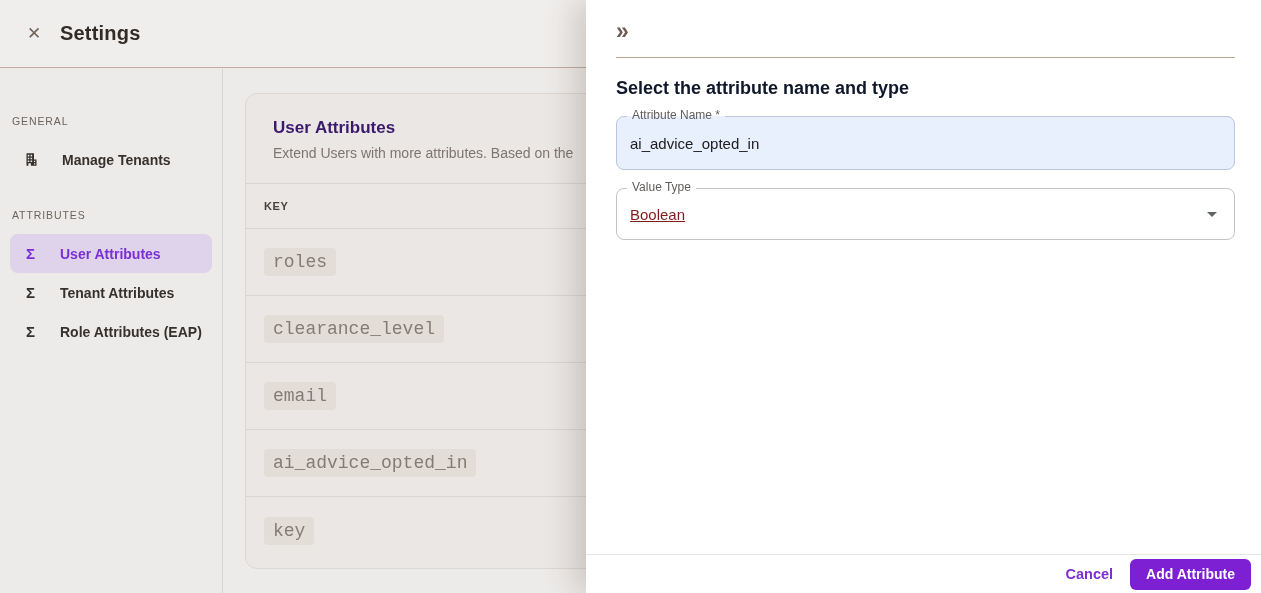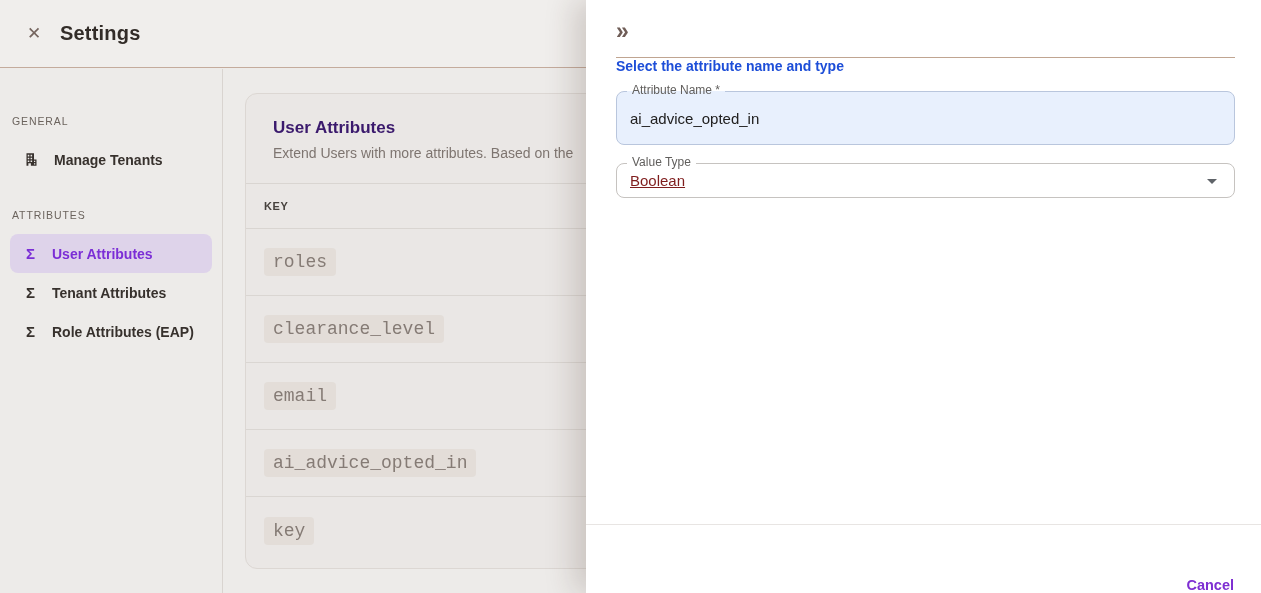--- a/index.html
+++ b/index.html
@@ -24,21 +24,21 @@
   .sidebar {
     position:absolute; top:69px; left:0; bottom:0; width:223px;
     border-right:1px solid #d9d4d0; padding:0 10px;
   }
   .section-label {
     margin:46px 0 13px 2px; font-size:10.5px; font-weight:500;
     color:#6b635d; letter-spacing:.9px;
   }
   .section-label.second { margin-top:30px; }
   .nav-item {
-    height:39px; display:flex; align-items:center; gap:15px;
+    height:39px; display:flex; align-items:center; gap:23px;
     padding-left:14px; border-radius:8px; cursor:pointer;
     font-size:14px; font-weight:700; color:#37312d;
   }
   .nav-item .sigma { font-size:15px; font-weight:700; width:13px; text-align:center; }
   .nav-item.selected { background:#ded3ea; color:#7b2ed6; }
   .bld-icon { width:15px; height:15px; display:inline-flex; }
 
   
   .card {
     position:absolute; left:245px; top:93px; width:960px; height:476px;
@@ -65,44 +65,44 @@
 
   
   .drawer {
     position:absolute; top:0; right:0; width:675px; height:593px;
     background:#ffffff; box-shadow:-12px 0 28px rgba(60,40,30,.18);
   }
   .drawer-top { padding:20px 26px 0 30px; }
   .collapse { display:inline-block; font-size:23px; line-height:1; color:#6f5d57; cursor:pointer; font-weight:700; }
   .drawer h2 { margin-top:36px; font-size:19px; font-weight:700; color:#343130; }
   .hr { margin-top:14px; border-top:1px solid #c0a591; }
-  .section-title { font-size:14px; font-weight:700; color:#1d4ed8; }
+  .section-title { margin-top:20px; font-size:18px; font-weight:700; color:#0f172a; }
 
   .field { position:relative; border-radius:8px; display:flex; align-items:center; }
   .flabel {
     position:absolute; top:-9px; left:10px; padding:0 5px;
     font-size:12px; color:#605e5c; background:#fff; line-height:15px;
   }
   .fvalue { padding-left:13px; font-size:15px; color:#212020; }
   .name-field { margin-top:17px; height:54px; background:#e8f0fd; border:1px solid #b9c6dd;text-align:center; }
   .name-field .flabel { background:linear-gradient(#ffffff 55%, #e8f0fd 55%); }
-  .select-field { margin-top:18px; height:35px; border:1px solid #c6c3c0; cursor:pointer; }
+  .select-field { margin-top:18px; height:52px; border:1px solid #c6c3c0; cursor:pointer; }
   .select-field .fvalue { color:#7f1d1d;text-decoration:underline; }
   .caret {
     position:absolute; right:17px; top:50%; margin-top:-2px;
     width:0; height:0; border-left:5px solid transparent;
     border-right:5px solid transparent; border-top:5px solid #5f6368;
   }
   .desc-field { margin-top:21px; height:54px; border:1px solid #c6c3c0; cursor:text; }
   .placeholder { padding-left:13px; font-size:15px; color:#8f8c8a; }
 
   .drawer-footer {
-    position:absolute; left:0; right:0; bottom:0; height:69px;
+    position:absolute; left:0; right:0; bottom:0; height:39px;
     background:#fff; border-top:1px solid #e8e5e3;
-    display:flex; align-items:flex-end; justify-content:flex-end; padding-right:10px;
+    display:flex; align-items:center; justify-content:flex-end; padding-right:10px;
   }
   .cancel { font-size:14.5px; font-weight:700; color:#7e2fd2; cursor:pointer; margin-right:17px; }
   .submit {
     height:31px; padding:0 16px; border:none; border-radius:6px;
     background:#7d20d4; color:#ffffff; font-size:14px; font-weight:700;
     font-family:"Liberation Sans", sans-serif; cursor:pointer;
   }
 </style>
 </head>
 <body>
@@ -179,16 +179,17 @@
       <div class="field select-field">
         <span class="flabel">Value Type</span>
         <span class="fvalue">Boolean</span>
         <span class="caret"></span>
       </div>
 
     </div>
 
     <div class="drawer-footer">
       <span class="cancel">Cancel</span>
+      <button class="submit">Add Attribute</button>
     </div>
   </aside>
 
 </div>
 
 </body></html>

